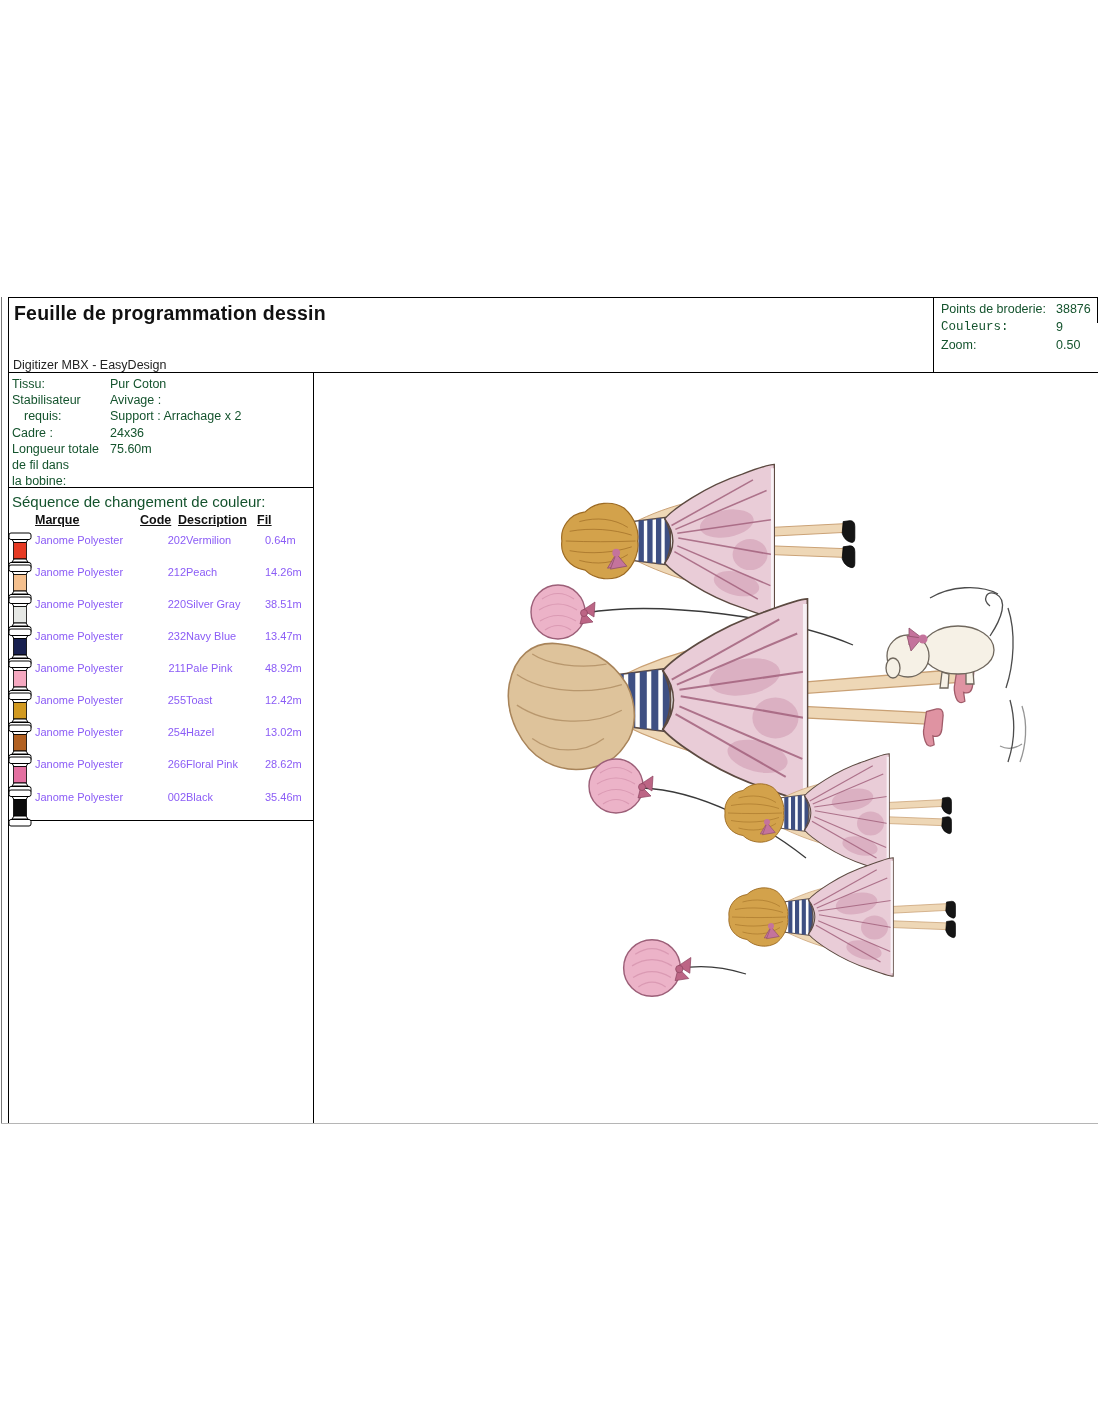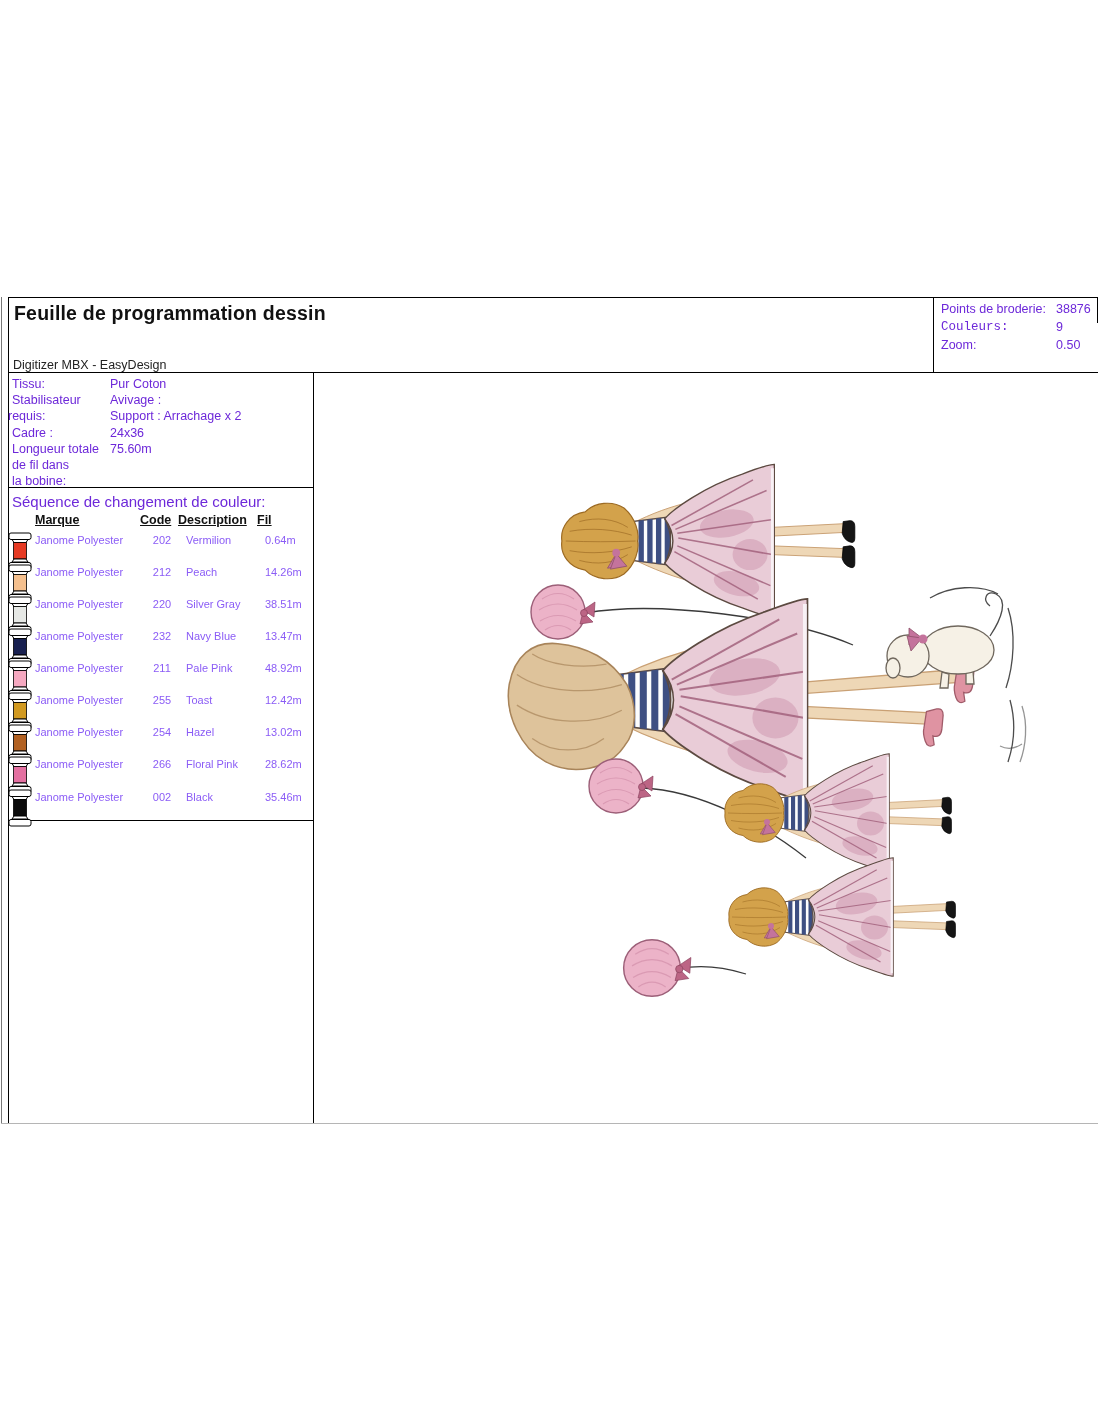--- a/index.html
+++ b/index.html
@@ -3,27 +3,27 @@
 <meta charset="utf-8">
 <style>
   html,body{margin:0;padding:0;background:#fff;}
   .page{position:relative;width:1100px;height:1422px;background:#ffffff;overflow:hidden;
         font-family:"Liberation Sans", sans-serif;color:#111;}
   .hl{position:absolute;height:1px;background:#000;}
   .vl{position:absolute;width:1px;background:#000;}
   .txt{position:absolute;white-space:nowrap;}
   .t-title{font-size:19.5px;font-weight:bold;letter-spacing:0.2px;}
   .t-sub{font-size:12.5px;color:#222;}
-  .t-body{font-size:12.5px;color:#6d28d9;line-height:16px;}
+  .t-body{font-size:12.5px;color:#14532d;line-height:16px;}
   .t-head{font-size:12.5px;font-weight:bold;text-decoration:underline;color:#111;}
   .seq-row{position:absolute;left:8px;width:305px;height:40px;}
   .seq-row .spool{position:absolute;left:0px;top:1px;}
   .seq-row .cell{position:absolute;top:3px;font-size:11px;color:#8b5cf6;white-space:nowrap;}
   .c-brand{left:27px;}
-  .c-code{left:130px;width:48px;text-align:center;}
+  .c-code{left:130px;width:48px;text-align:right;}
   .c-desc{left:178px;}
   .c-fil{left:257px;}
   .flange{fill:#ffffff;stroke:#000;stroke-width:1;}
   .spool rect[data-bind-attr]{stroke:#000;stroke-width:0.8;}
   
   .design{position:absolute;left:313px;top:372px;}
   .hair{fill:var(--hair);stroke:var(--hair-line);stroke-width:1.2;}
   .hairM{fill:var(--hair-mother);stroke:var(--hair-mother-line);stroke-width:1.2;}
   .hstrand{fill:none;stroke:var(--hair-line);stroke-width:1;opacity:.7;}
   .hstrandM{fill:none;stroke:var(--hair-mother-line);stroke-width:1;opacity:.7;}
@@ -69,21 +69,21 @@
   <div class="txt t-body" style="left:1056px;top:301px;" data-bind="header.stats.rows.0.value">38876</div>
   <div class="txt t-body" style="left:941px;top:319px;font-family:Liberation Mono, monospace;" data-bind="header.stats.rows.1.label">Couleurs:</div>
   <div class="txt t-body" style="left:1056px;top:319px;" data-bind="header.stats.rows.1.value">9</div>
   <div class="txt t-body" style="left:941px;top:337px;" data-bind="header.stats.rows.2.label">Zoom:</div>
   <div class="txt t-body" style="left:1056px;top:337px;" data-bind="header.stats.rows.2.value">0.50</div>
 
   <div class="txt t-body" style="left:12px;top:376px;" data-bind="info.rows.0.label">Tissu:</div>
   <div class="txt t-body" style="left:110px;top:376px;" data-bind="info.rows.0.value">Pur Coton</div>
 
   <div class="txt t-body" style="left:12px;top:392px;" data-bind="info.rows.1.label_line1">Stabilisateur</div>
-  <div class="txt t-body" style="left:8px;top:408px;" data-bind="info.rows.1.label_line2">requis:</div>
+  <div class="txt t-body" style="left:24px;top:408px;" data-bind="info.rows.1.label_line2">requis:</div>
   <div class="txt t-body" style="left:110px;top:392px;" data-bind="info.rows.1.value_line1">Avivage :</div>
   <div class="txt t-body" style="left:110px;top:408px;" data-bind="info.rows.1.value_line2">Support : Arrachage x 2</div>
 
   <div class="txt t-body" style="left:12px;top:425px;" data-bind="info.rows.2.label">Cadre :</div>
   <div class="txt t-body" style="left:110px;top:425px;" data-bind="info.rows.2.value">24x36</div>
 
   <div class="txt t-body" style="left:12px;top:441px;" data-bind="info.rows.3.label_line1">Longueur totale</div>
   <div class="txt t-body" style="left:12px;top:457px;" data-bind="info.rows.3.label_line2">de fil dans</div>
   <div class="txt t-body" style="left:12px;top:473px;" data-bind="info.rows.3.label_line3">la bobine:</div>
   <div class="txt t-body" style="left:110px;top:441px;" data-bind="info.rows.3.value">75.60m</div>

